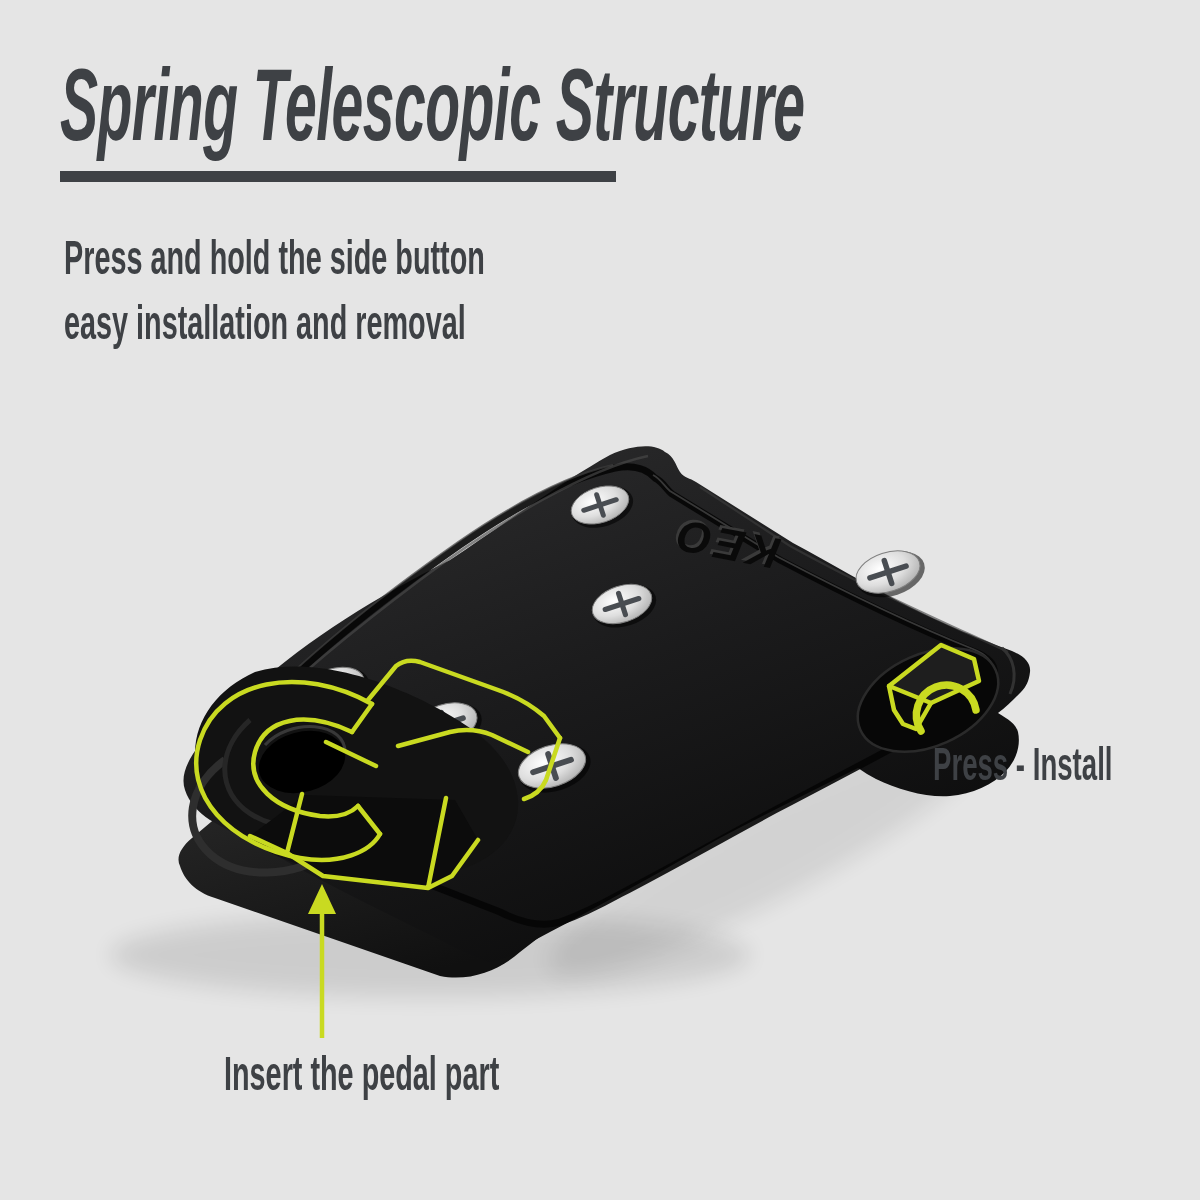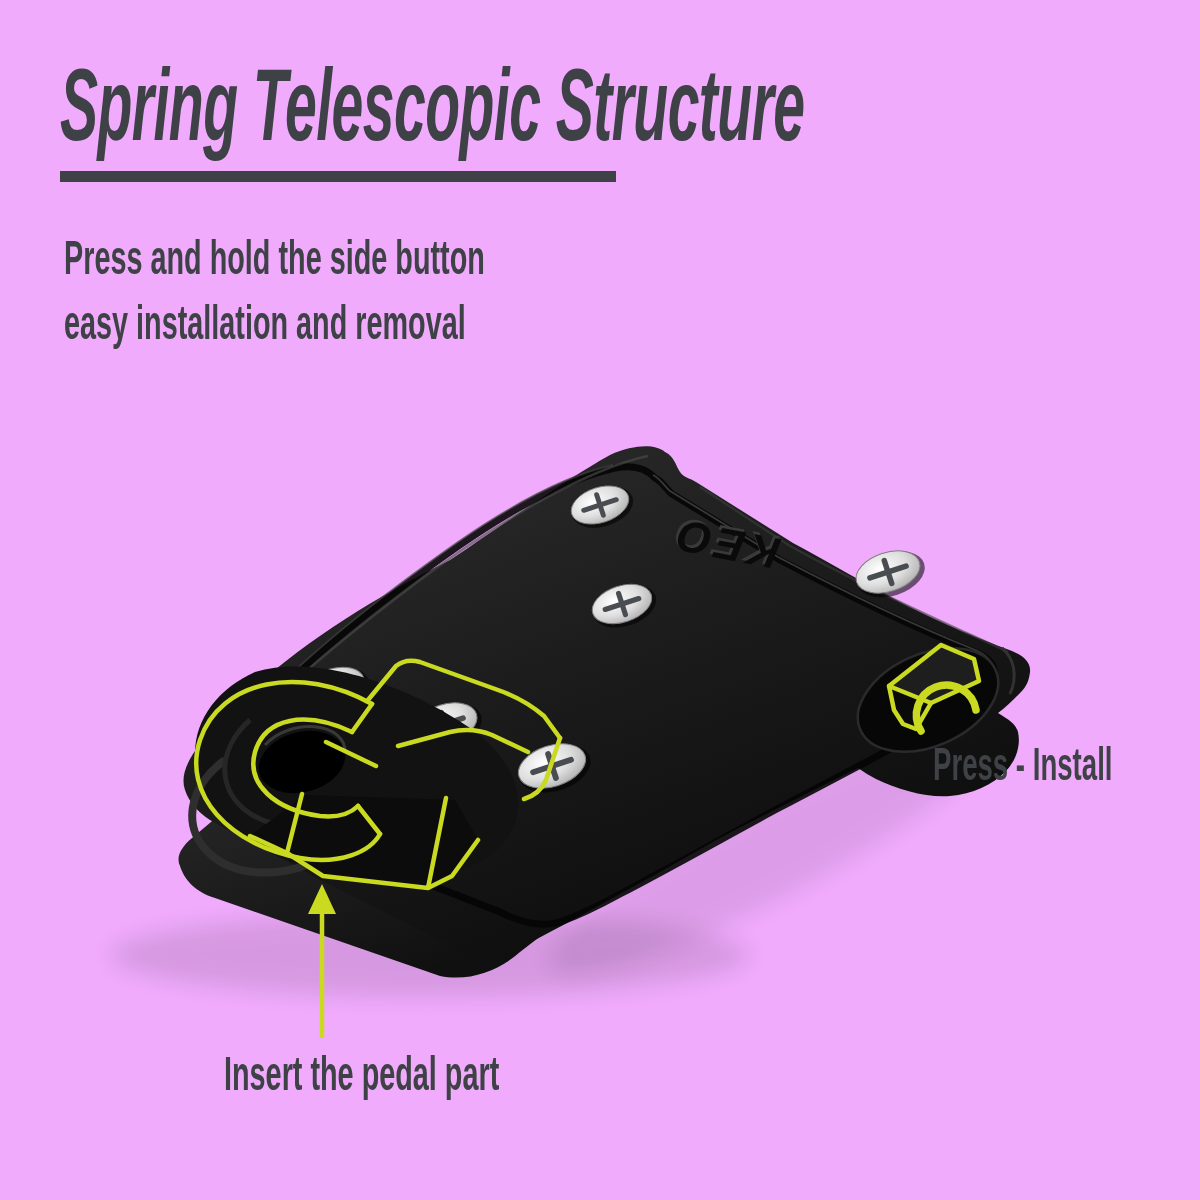--- a/index.html
+++ b/index.html
@@ -1,16 +1,16 @@
 <!DOCTYPE html>
 <html><head>
 <meta charset="utf-8">
 <style>
   html,body{margin:0;padding:0;background:#ffffff;}
-  .page{position:relative;width:1200px;height:1200px;background:#f0abfc;overflow:hidden;
+  .page{position:relative;width:1200px;height:1200px;background:#e5e5e5;overflow:hidden;
         font-family:"Liberation Sans",sans-serif;}
   .page-title{position:absolute;left:60px;top:52px;margin:0;
         font-size:102px;line-height:1.05;font-weight:bold;font-style:italic;
         color:#3e4145;white-space:nowrap;letter-spacing:-1px;
         transform:scaleX(0.56);transform-origin:0 0;}
   .title-underline{position:absolute;left:60px;top:171px;width:556px;height:11px;background:#3e4145;}
   .desc-line{position:absolute;left:64px;margin:0;font-size:48px;font-weight:bold;
         color:#3e4145;white-space:nowrap;letter-spacing:0;
         transform:scaleX(0.60);transform-origin:0 0;}
   .desc-1{top:230px;}

